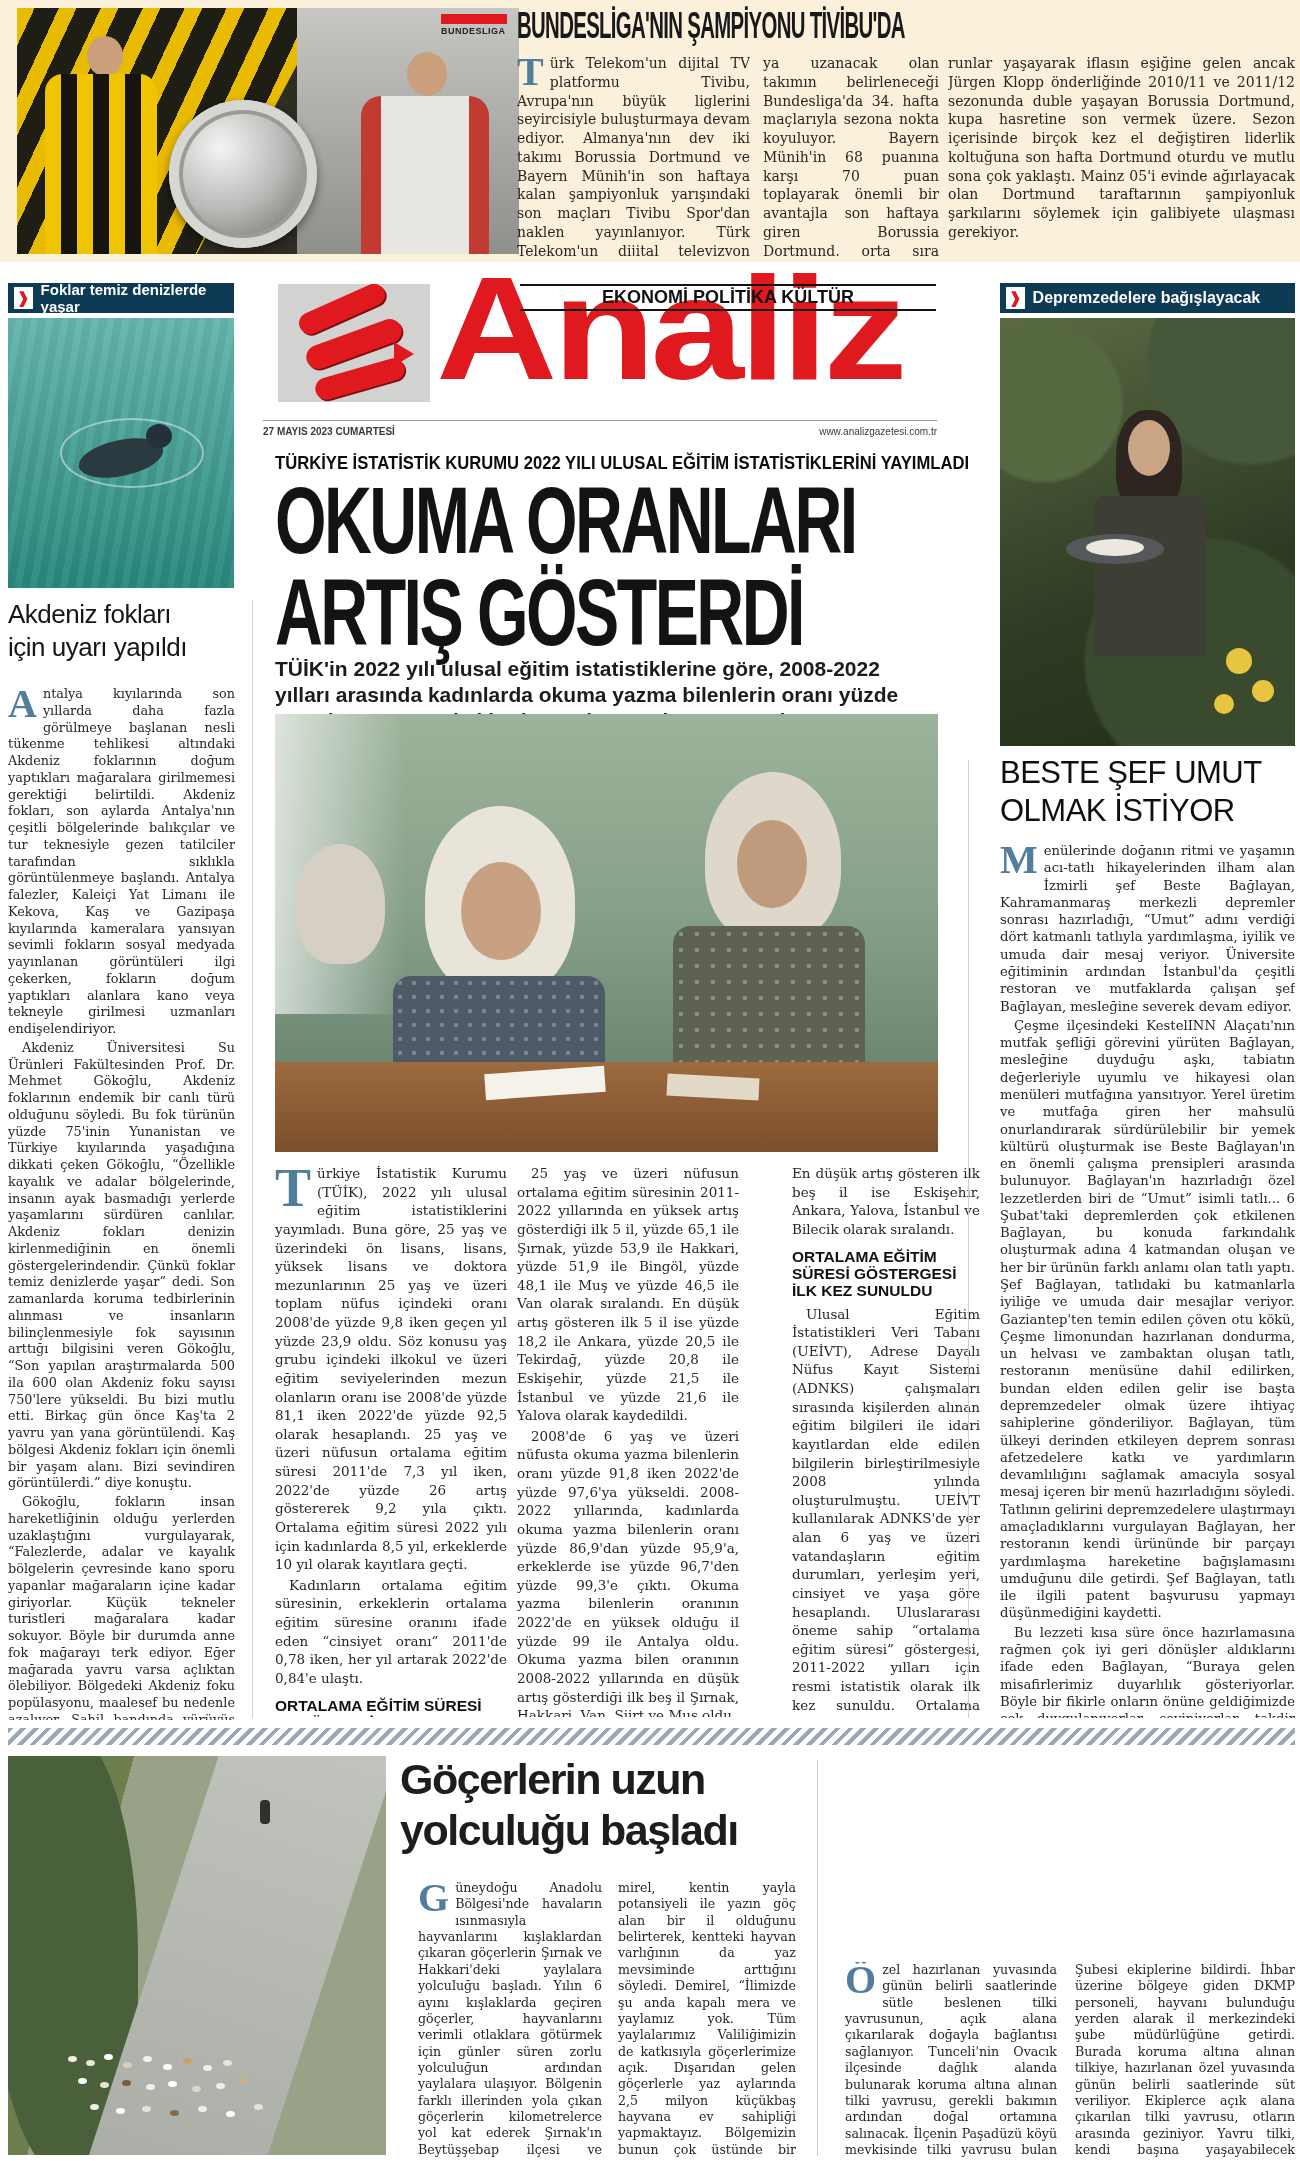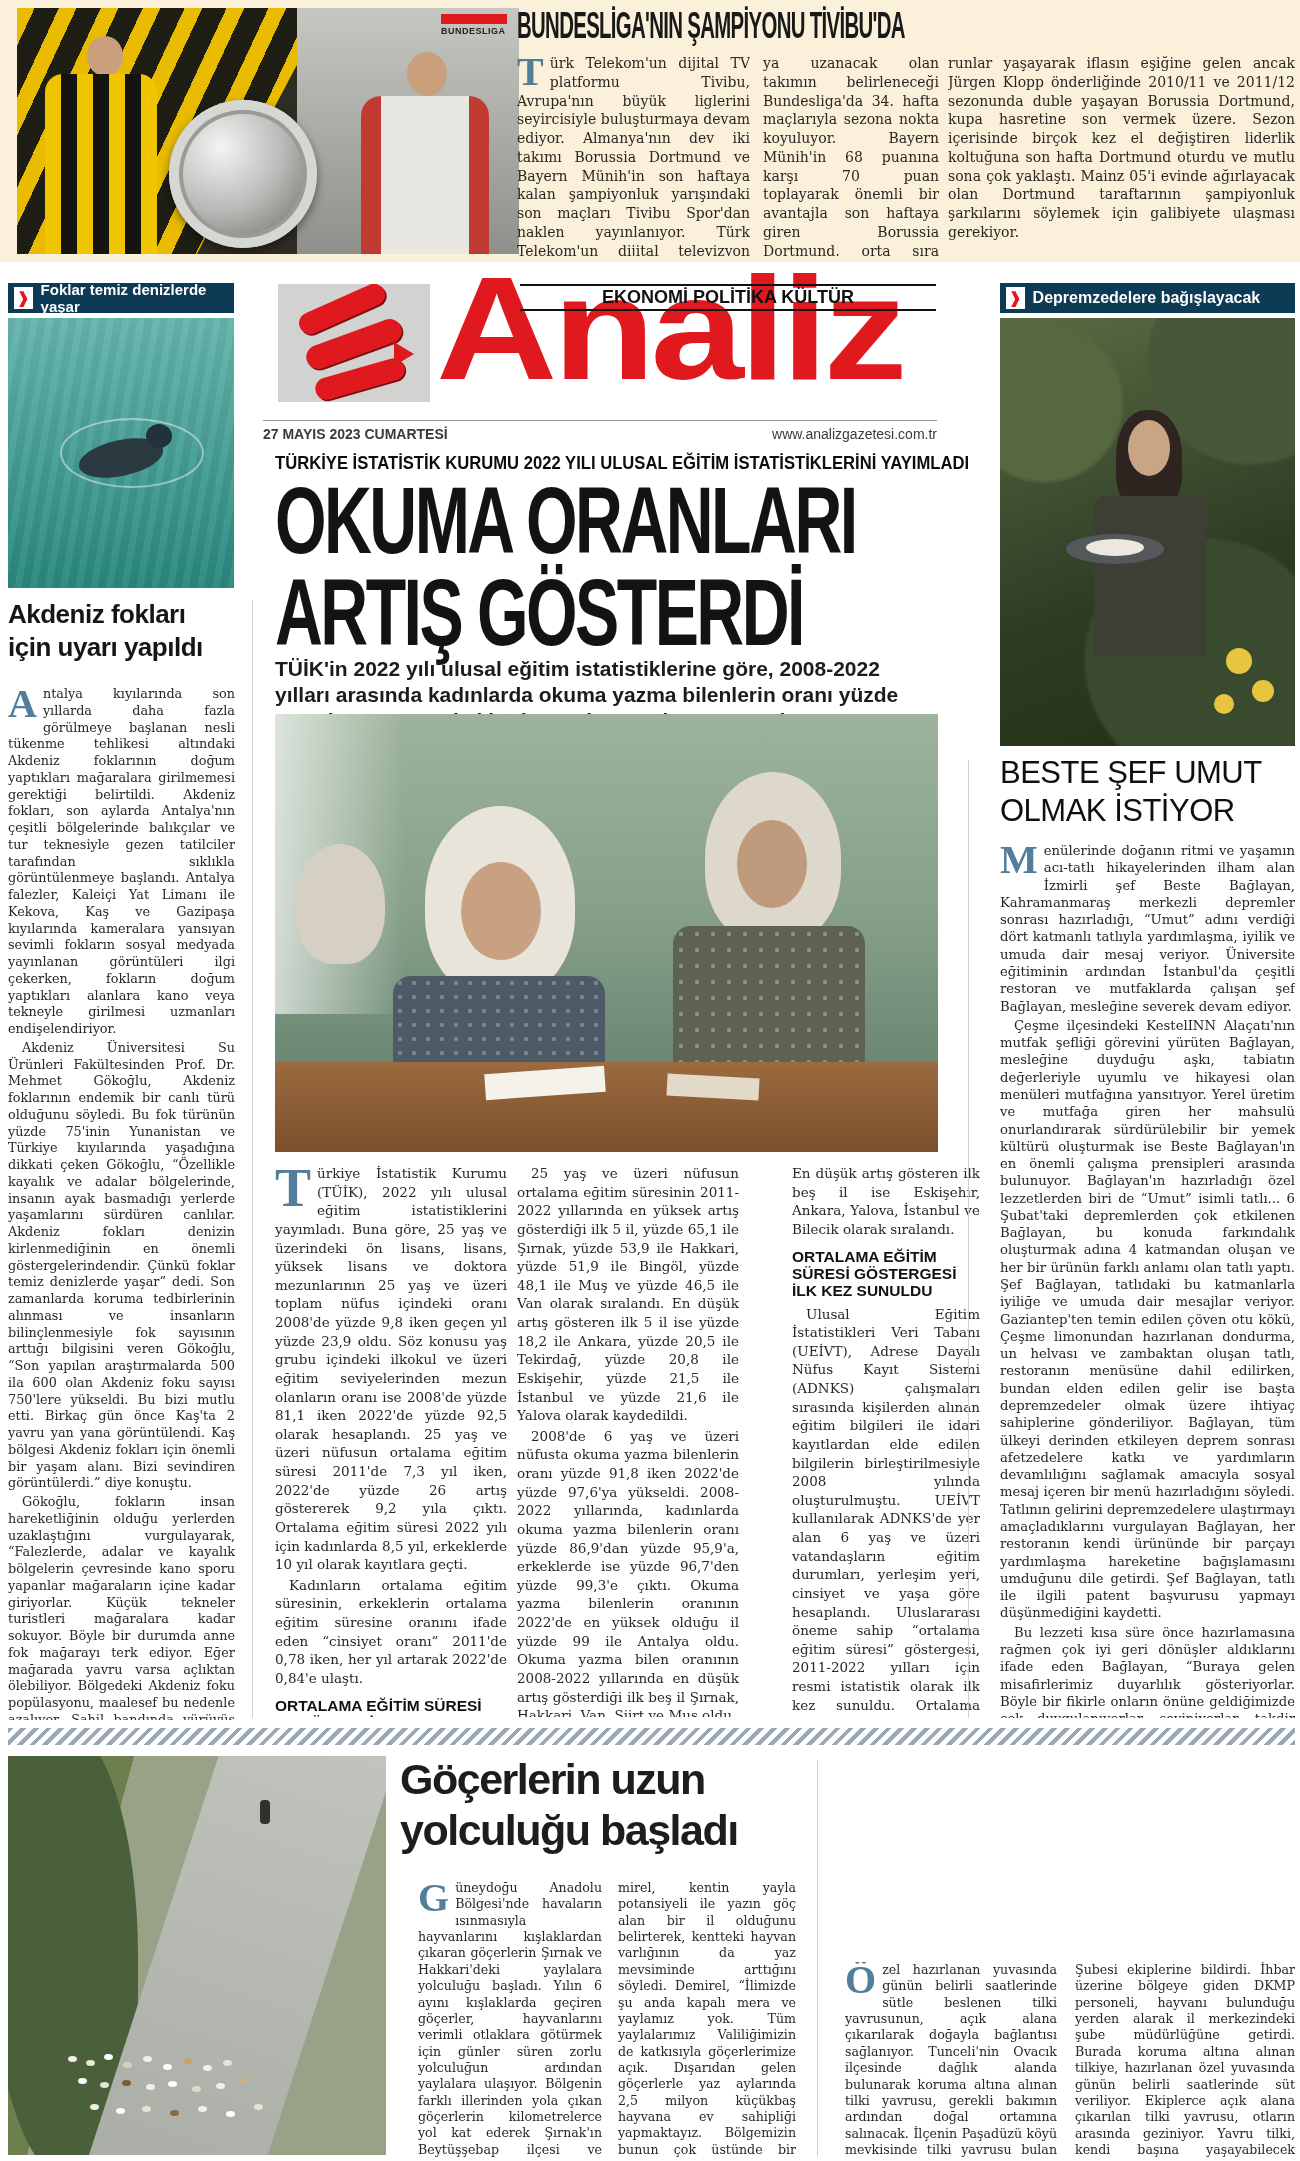--- a/index.html
+++ b/index.html
@@ -40,21 +40,21 @@
       display:flex;align-items:center;gap:8px;padding:0 10px 0 6px;box-sizing:border-box;}
   .chev{color:#e0191f;font-weight:bold;font-size:15px;background:#fff;padding:0 3px;line-height:22px;}
   
   .logo-box{left:278px;top:284px;width:152px;height:118px;background:#d2d2d0;overflow:hidden;}
   .swirl{position:absolute;background:#e0191f;border-radius:12px;box-shadow:1px 2px 0 #7d0f12;}
   .analiz{left:436px;top:256px;font-size:146px;line-height:1;font-weight:bold;color:#e0191f;
       letter-spacing:-4px;transform:scaleX(1.15);transform-origin:0 0;}
   .tagline{left:520px;top:284px;width:416px;text-align:center;font-weight:bold;font-size:18px;
       color:#111;border-top:2px solid #111;border-bottom:2px solid #111;padding:1px 0;background:transparent;}
   .date-row{left:263px;top:420px;width:674px;border-top:1px solid #999;padding-top:5px;
-      display:flex;justify-content:space-between;font-size:14px;color:#3a3a3a;font-weight:bold;}
+      display:flex;justify-content:space-between;font-size:10px;color:#3a3a3a;font-weight:bold;}
   
   .kicker{left:275px;top:453px;width:700px;font-size:17.5px;font-weight:bold;color:#0d0d0d;
       white-space:nowrap;transform:scaleX(.95);transform-origin:0 0;}
   .hl{left:275px;font-size:78px;font-weight:bold;color:#131313;letter-spacing:-3px;
       transform:scale(.85,1.2);transform-origin:0 0;white-space:nowrap;line-height:1;}
   .subhead{left:275px;top:656px;width:664px;font-size:21px;font-weight:bold;color:#1c1c1c;line-height:1.23;}
   .class-photo{left:275px;top:714px;width:663px;height:438px;overflow:hidden;
       background:linear-gradient(180deg,#9db39b 0%,#87a089 45%,#6f8b76 75%,#5d7a64 100%);}
   .cp-window{left:0;top:0;width:130px;height:300px;background:linear-gradient(90deg,rgba(255,255,255,.65),rgba(255,255,255,0));}
   .scarf{background:#e8e4da;border-radius:50% 50% 42% 42%;}
@@ -64,21 +64,21 @@
   .desk{left:0;top:348px;width:663px;height:90px;background:linear-gradient(180deg,#9c6b3f,#7b4f2c);}
   .paper{background:#f5f2ea;transform:rotate(-4deg);}
   .tuik-col{font-size:13.5px;line-height:1.38;top:1164px;height:553px;}
   
   .seal-photo{left:8px;top:318px;width:226px;height:270px;overflow:hidden;
       background:repeating-linear-gradient(100deg,#2f9388 0 8px,#37a296 8px 15px);}
   .seal-shine{left:0;top:0;width:226px;height:270px;background:linear-gradient(180deg,rgba(255,255,255,.25),rgba(0,0,0,.12));}
   .seal-body{left:70px;top:122px;width:86px;height:36px;background:#2b3a40;border-radius:50%;transform:rotate(-12deg);}
   .seal-head{left:138px;top:106px;width:26px;height:24px;background:#22313a;border-radius:50%;}
   .ripple{left:52px;top:100px;width:140px;height:66px;border:2px solid rgba(255,255,255,.45);border-radius:50%;}
-  .seal-title{left:8px;top:598px;width:240px;font-size:26px;font-weight:bold;color:#161616;line-height:1.25;letter-spacing:-.5px;}
+  .seal-title{left:8px;top:598px;width:240px;font-size:26px;font-weight:normal;color:#161616;line-height:1.25;letter-spacing:-.5px;}
   .seal-col{left:8px;top:686px;width:227px;height:1034px;font-size:12.8px;line-height:1.31;}
   .beste-photo{left:1000px;top:318px;width:295px;height:428px;overflow:hidden;
       background:radial-gradient(circle at 15% 20%,#55683f 0 18%,transparent 19%),
                  radial-gradient(circle at 85% 10%,#47583a 0 22%,transparent 23%),
                  radial-gradient(circle at 70% 80%,#3a4a2e 0 30%,transparent 31%),
                  linear-gradient(160deg,#5a6b43,#2e3c24 60%,#243018);}
   .hair{left:116px;top:92px;width:66px;height:100px;background:#2e2420;border-radius:45% 45% 35% 35%;}
   .bface{left:128px;top:102px;width:42px;height:56px;background:#caa585;border-radius:50%;}
   .btorso{left:94px;top:178px;width:112px;height:160px;background:#3d3f35;border-radius:12px 12px 0 0;}
   .plate{left:66px;top:216px;width:98px;height:30px;background:#54585a;border-radius:50%;}

